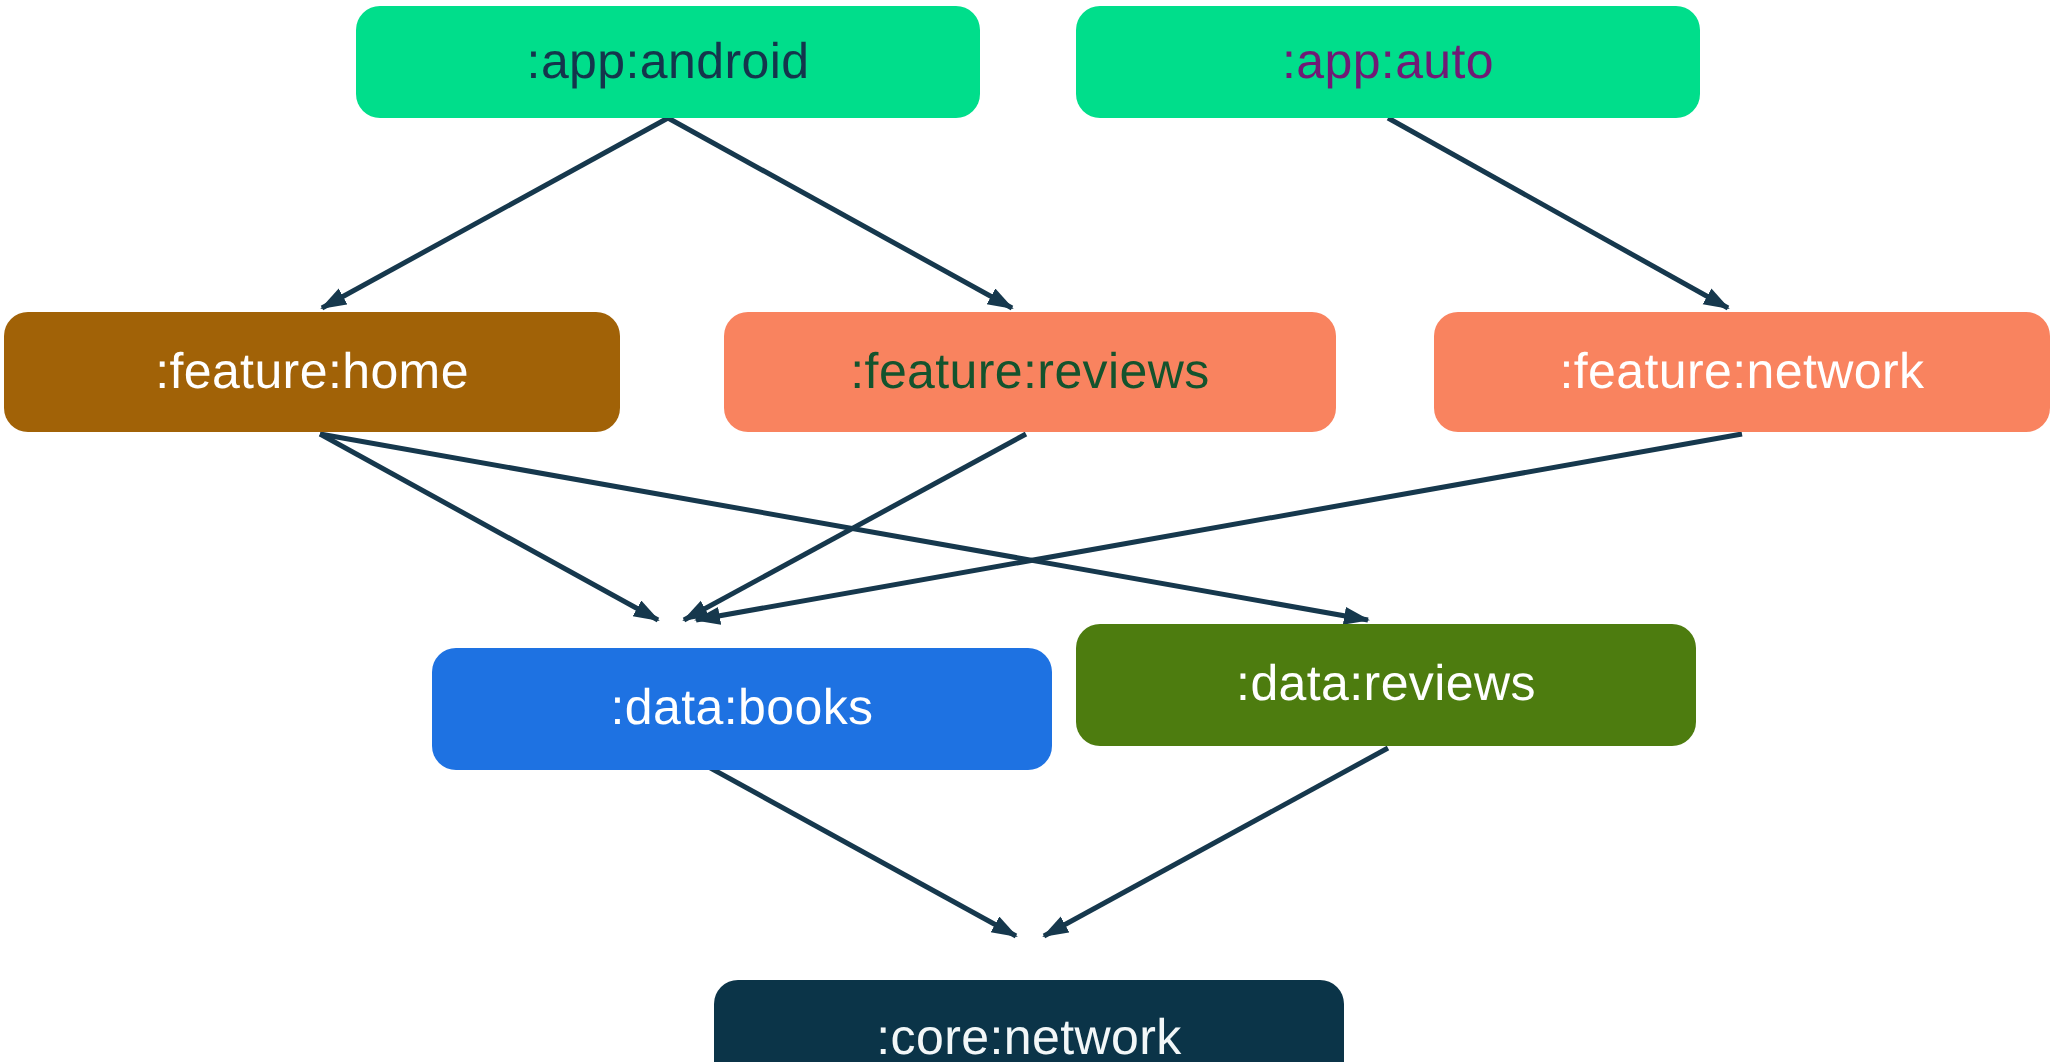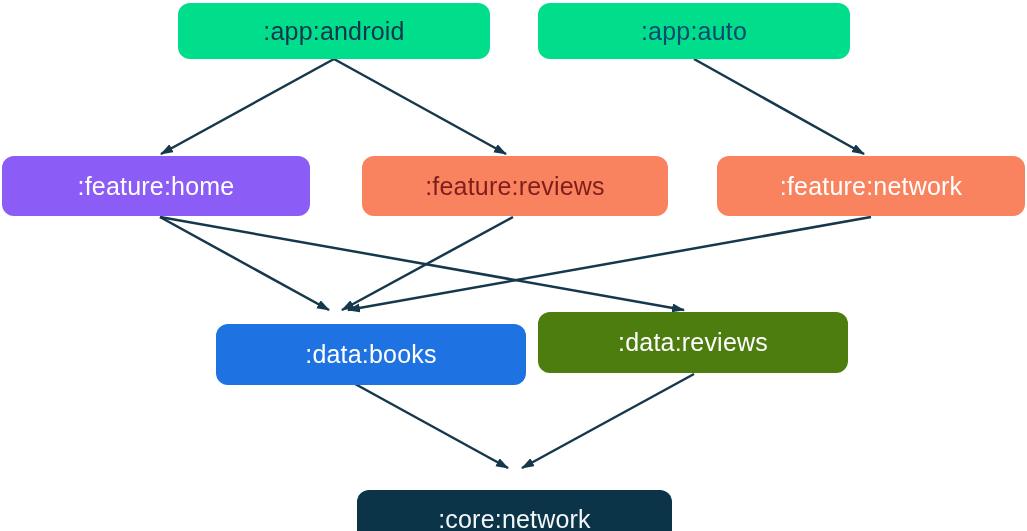--- a/index.html
+++ b/index.html
@@ -56,27 +56,27 @@
       <line x1="513" y1="217" x2="342" y2="310" stroke="#16384D" stroke-width="2.5" marker-end="url(#arrowhead)"></line>
       <line x1="871" y1="217" x2="348" y2="310" stroke="#16384D" stroke-width="2.5" marker-end="url(#arrowhead)"></line>
       <line x1="337" y1="374" x2="508" y2="468" stroke="#16384D" stroke-width="2.5" marker-end="url(#arrowhead)"></line>
       <line x1="694" y1="374" x2="522" y2="468" stroke="#16384D" stroke-width="2.5" marker-end="url(#arrowhead)"></line>
     </svg>
   <div id="nodes-layer">
       <div class="node" style="left: 178px; top: 3px; width: 312px; height: 56px; background: rgb(0, 222, 139);">
         <span style="color: rgb(20, 53, 76);">:app:android</span>
       </div>
       <div class="node" style="left: 538px; top: 3px; width: 312px; height: 56px; background: rgb(0, 222, 139);">
-        <span style="color: #0c4a6e;">:app:auto</span>
+        <span style="color: #701a75;">:app:auto</span>
       </div>
-      <div class="node" style="left: 2px; top: 156px; width: 308px; height: 60px; background: #8b5cf6;">
+      <div class="node" style="left: 2px; top: 156px; width: 308px; height: 60px; background: #a16207;">
         <span style="color: rgb(255, 255, 255);">:feature:home</span>
       </div>
       <div class="node" style="left: 362px; top: 156px; width: 306px; height: 60px; background: rgb(249, 131, 95);">
-        <span style="color: #7f1d1d;">:feature:reviews</span>
+        <span style="color: #14532d;">:feature:reviews</span>
       </div>
       <div class="node" style="left: 717px; top: 156px; width: 308px; height: 60px; background: rgb(249, 131, 95);">
         <span style="color: rgb(255, 255, 255);">:feature:network</span>
       </div>
       <div class="node" style="left: 180px; top: 324px; width: 310px; height: 61px; background: rgb(30, 114, 226); margin-left: 36px;">
         <span style="color: rgb(255, 255, 255);">:data:books</span>
       </div>
       <div class="node" style="left: 538px; top: 312px; width: 310px; height: 61px; background: #4d7c0f;">
         <span style="color: rgb(255, 255, 255);">:data:reviews</span>
       </div>

